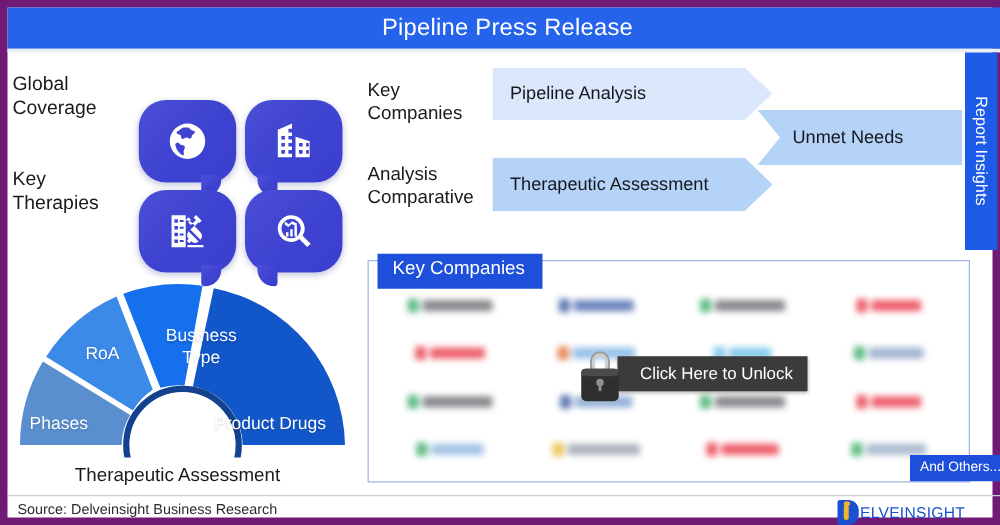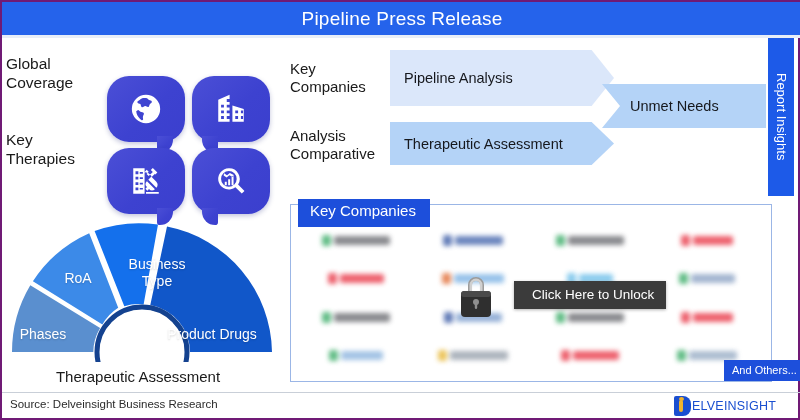--- a/index.html
+++ b/index.html
@@ -6,21 +6,21 @@
   html, body {
     width: 800px; height: 420px;
     font-family: "Liberation Sans", sans-serif;
     background: #ffffff;
     overflow: hidden;
   }
   #page {
     position: relative;
     width: 800px; height: 420px;
     background: #ffffff;
-    border: 2px solid #701a75;
+    border: 6px solid #701a75;
   }
 
   
   .header {
     position: absolute; left: 0; top: 0; width: 800px; height: 33px;
     background: #2563eb;
     display: flex; align-items: center; justify-content: center;
   }
   .header-title {
     color: #ffffff; font-size: 19px; font-weight: 400; letter-spacing: .2px;
@@ -71,21 +71,21 @@
   .mlabel.m-anac  { left: 288px; top: 125px; width: 98px; }
 
   
   .chev {
     position: absolute; display: flex; align-items: center;
     color: #16181d; font-size: 14.5px;
     filter: drop-shadow(1px 2px 2px rgba(60,70,110,.25));
   }
   .chev span { position: relative; z-index: 2; }
   .chev.c-pipeline {
-    left: 388px; top: 48px; width: 224px; height: 56px;
+    left: 388px; top: 48px; width: 224px; height: 42px;
     background: #dbe7fa; padding-left: 14px;
     clip-path: polygon(0 0, 90% 0, 100% 50%, 90% 100%, 0 100%);
   }
   .chev.c-unmet {
     left: 600px; top: 82px; width: 164px; height: 44px;
     background: #b4d3f7; padding-left: 28px;
     clip-path: polygon(0 0, 100% 0, 100% 100%, 0 100%, 11% 50%);
   }
   .chev.c-thera {
     left: 388px; top: 120px; width: 224px; height: 43px;
@@ -142,21 +142,21 @@
   }
   .kc-cell { display: flex; align-items: center; justify-content: center; }
   .logo-blur {
     filter: blur(2.6px); opacity: .82;
     display: flex; align-items: center; gap: 3px;
   }
   .logo-mark { width: 9px; height: 11px; border-radius: 2px; }
   .logo-word { height: 9px; border-radius: 2px; }
 
   
-  .lock-wrap { position: absolute; left: 452px; top: 268px; z-index: 8; display: flex; align-items: center; gap: 24px; }
+  .lock-wrap { position: absolute; left: 452px; top: 268px; z-index: 8; display: flex; align-items: center; }
   .lock-svg { width: 44px; height: 50px; position: relative; z-index: 3; margin-right: -8px; }
   .lock-tip {
     background: #3b3b3b; color: #ffffff; font-size: 13.5px;
     padding: 6px 12px 7px 18px; white-space: nowrap;
     box-shadow: 0 1px 3px rgba(0,0,0,.3);
   }
   .and-others {
     position: absolute; left: 722px; top: 358px; z-index: 6;
     background: #1d4fdb; color: #ffffff; font-size: 11px;
     padding: 4px 6px 5px 8px; white-space: nowrap;

